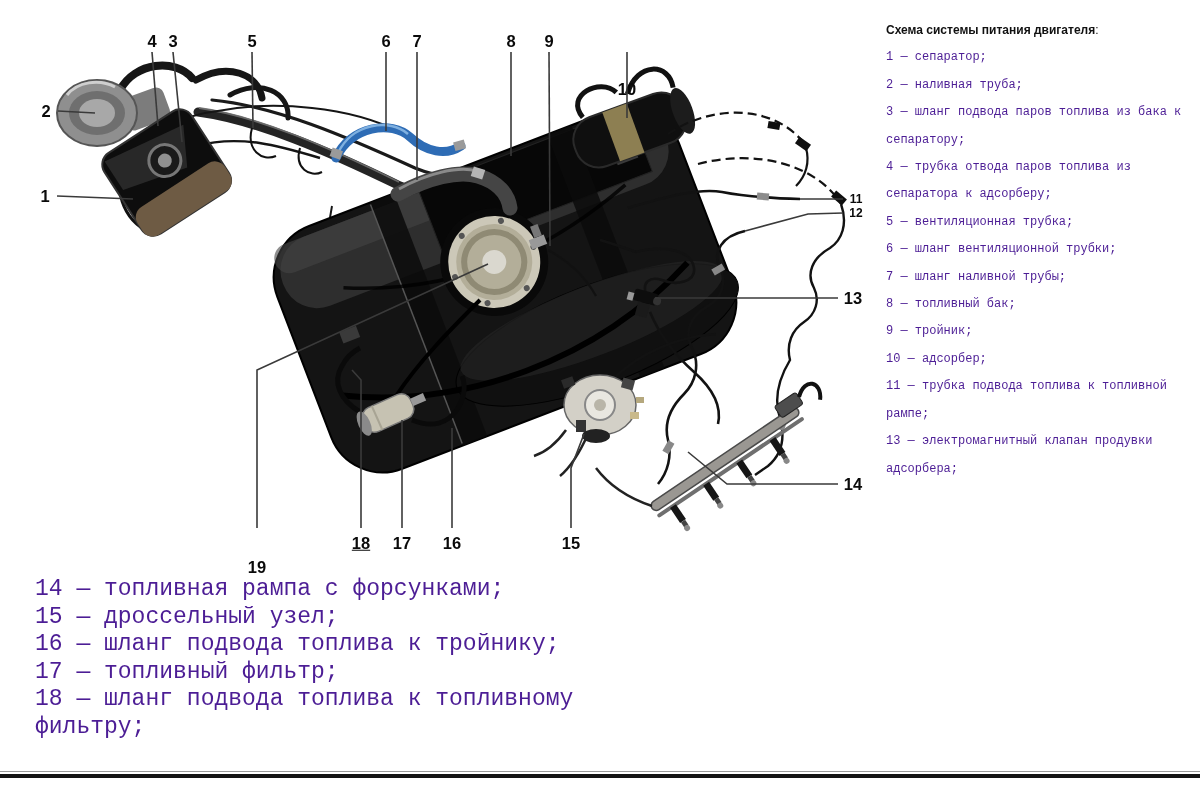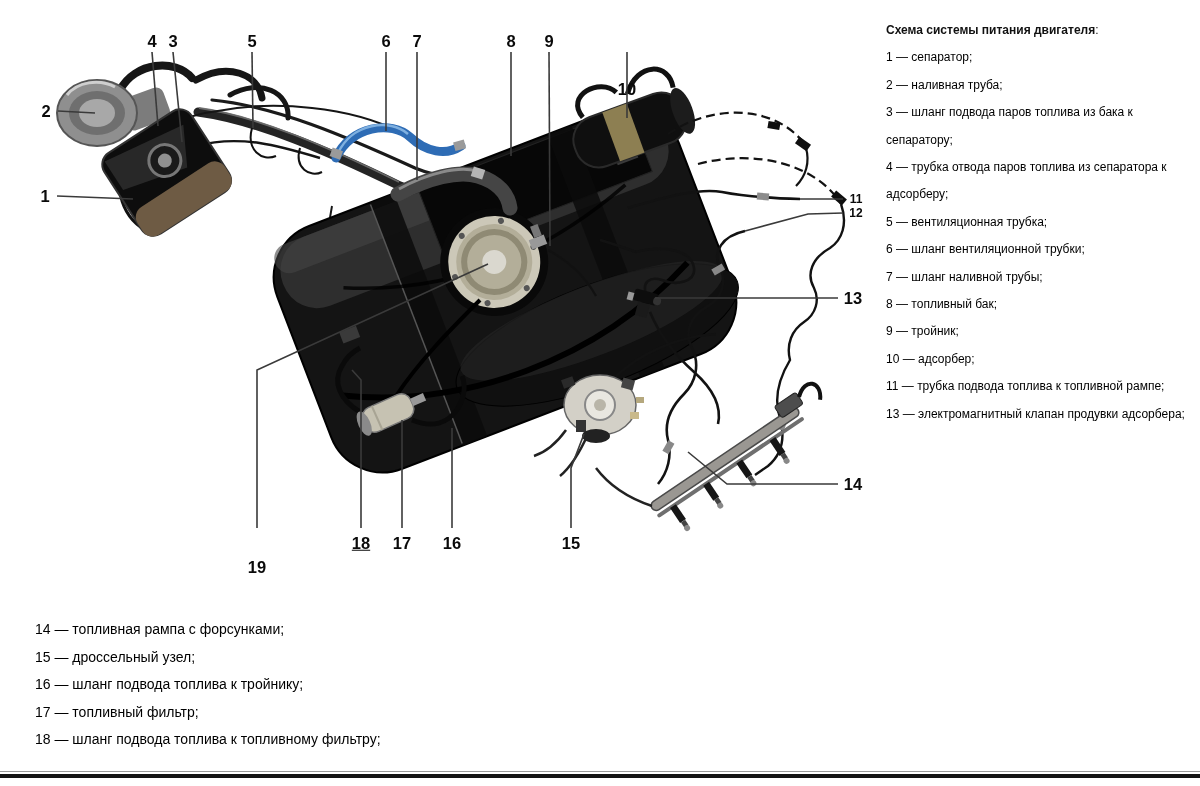--- a/index.html
+++ b/index.html
@@ -6,22 +6,22 @@
   .stage{position:relative;width:1200px;height:786px;background:#ffffff;overflow:hidden;
          font-family:"Liberation Sans", sans-serif;color:#1d1d1d;}
   #diagram{position:absolute;left:0;top:0;}
   #callout-layer{position:absolute;left:0;top:0;width:1200px;height:600px;}
   .callout{position:absolute;transform:translate(-50%,-50%);font-weight:700;font-size:16.5px;
            color:#0a0a0a;white-space:nowrap;line-height:1;}
   [data-name="callout-11"],[data-name="callout-12"]{font-size:12px;}
   .legend-right{position:absolute;left:886px;top:17px;width:312px;font-size:12px;
                 line-height:27.4px;color:#222;}
   .legend-title{font-weight:700;max-width:242px;color:#111;}
-  .legend-item{color:#000000;}
-  .legend-bottom{position:absolute;left:35px;top:616px;width:540px;font-size:14px;
+  .legend-item{color:#4c1d95;font-family:Liberation Mono, monospace;}
+  .legend-bottom{position:absolute;left:35px;top:576px;width:540px;font-size:23px;
                  line-height:27.6px;color:#222;}
   .rule{position:absolute;left:0;width:1200px;}
   .rule-thin{top:771px;height:1px;background:#999;}
   .rule-thick{top:774px;height:3.5px;background:#141414;}
 </style>
 </head>
 <body>
 
 <div class="stage" data-name="page">
 

